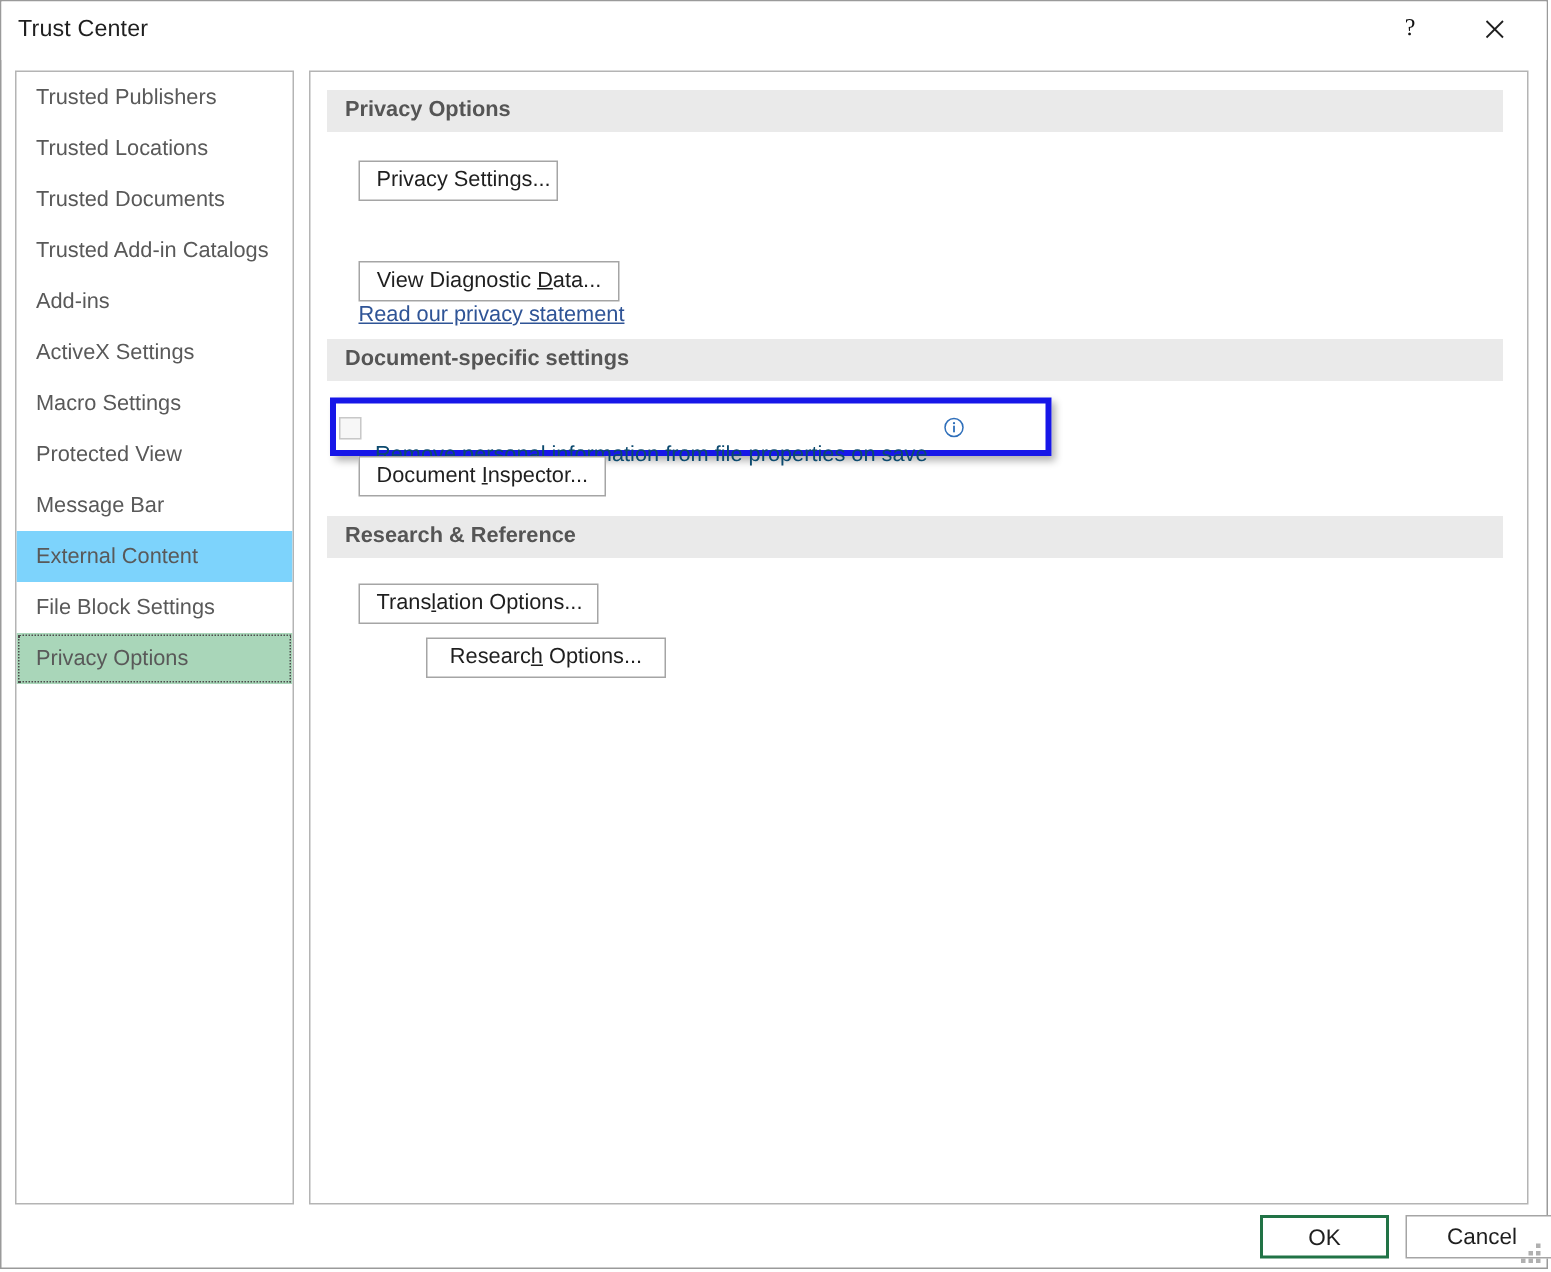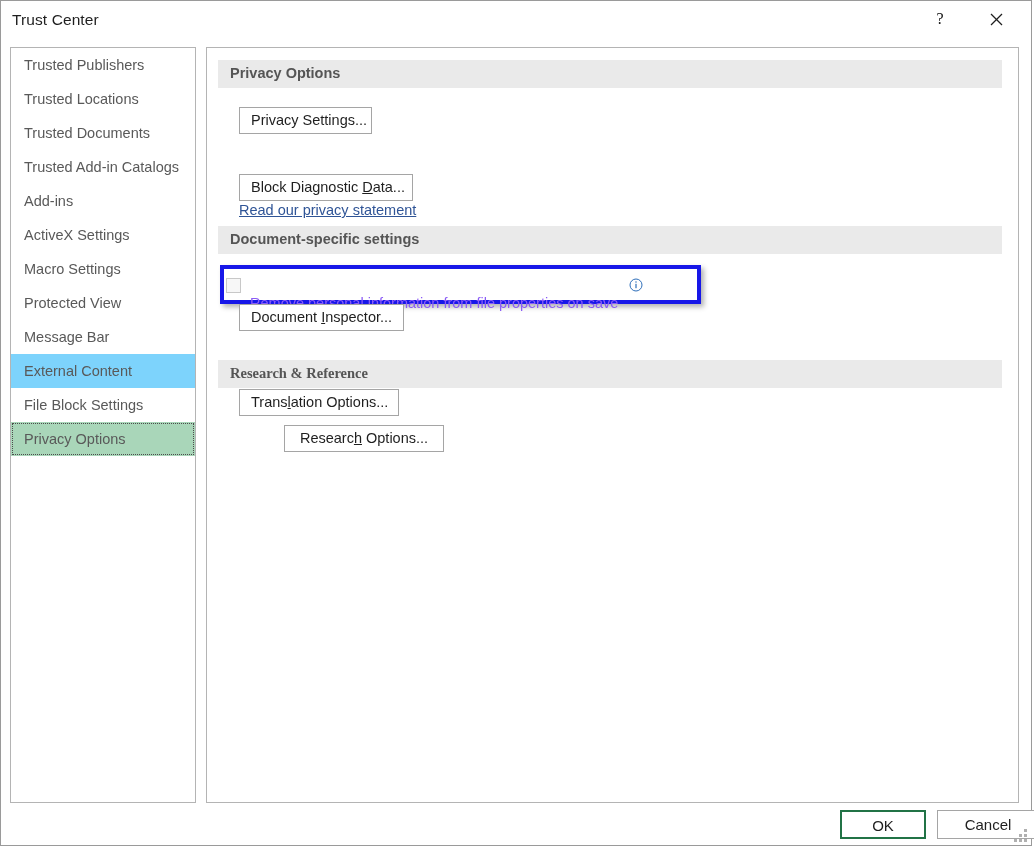--- a/index.html
+++ b/index.html
@@ -183,21 +183,21 @@
     width: 15px;
     height: 15px;
     border: 1px solid #c8c8c8;
     background: #f7f7f7;
     box-sizing: border-box;
     display: inline-block;
     flex: none;
   }
   #chk-label {
     font-size: 14.5px;
-    color: #8b5cf6;
+    color: #0c4a6e;
     cursor: default;
     margin-top: 36px;
   }
   #chk-label .acc { text-decoration: underline; }
   #info-icon {
     width: 14px;
     height: 14px;
     flex: none;
     display: inline-block;
     margin-left: 2px;
@@ -280,21 +280,21 @@
 
     <div class="section-header" style="top:12px;">
       <span>Privacy Options</span>
     </div>
 
     <div class="btn" style="left:32px; top:59px; width:133px;">Privacy Settings...</div>
 
     <div id="privacy-link">Read our privacy statement</div>
 
     <div class="btn" style="left:32px; top:126px; width:174px;">
-      <span>Block Diagnostic </span><span class="acc">D</span><span>ata...</span>
+      <span>View Diagnostic </span><span class="acc">D</span><span>ata...</span>
     </div>
 
     <div class="section-header" style="top:178px;">
       <span>Document-specific settings</span>
     </div>
 
     <div id="highlight-box"></div>
 
     <div id="checkbox-row">
       <span id="chk-square"></span>
@@ -305,21 +305,21 @@
           <circle cx="7" cy="4.1" r="0.75" fill="#2f6fba"></circle>
           <rect x="6.4" y="5.8" width="1.2" height="4.4" fill="#2f6fba"></rect>
         </svg>
       </span>
     </div>
 
     <div class="btn" style="left:32px; top:256px; width:165px;">
       <span>Document </span><span class="acc">I</span><span>nspector...</span>
     </div>
 
-    <div class="section-header" style="top:312px;font-family:Liberation Serif, serif;">
+    <div class="section-header" style="top:296px;">
       <span>Research &amp; Reference</span>
     </div>
 
     <div class="btn" style="left:32px; top:341px; width:160px;">
       <span>Trans</span><span class="acc">l</span><span>ation Options...</span>
     </div>
 
     <div class="btn" style="left:32px; top:377px; width:160px;margin-left:45px;">
       <span>Researc</span><span class="acc">h</span><span> Options...</span>
     </div>

